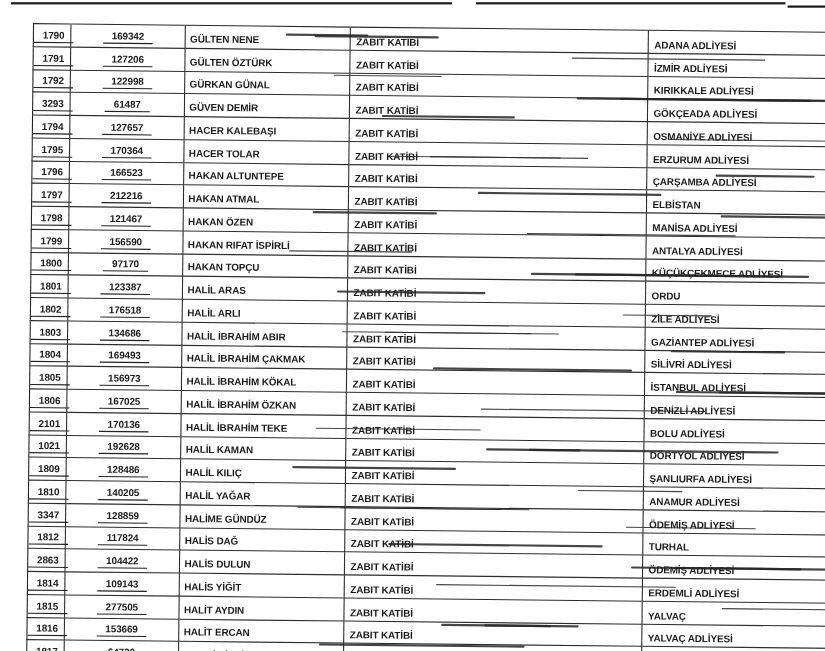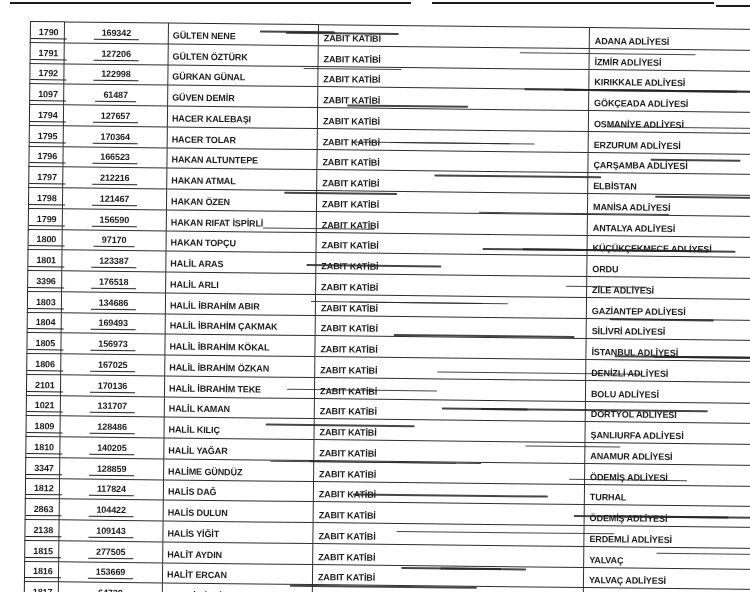--- a/index.html
+++ b/index.html
@@ -127,21 +127,21 @@
     <td class="c-loc">İZMİR ADLİYESİ</td>
   </tr>
         <tr>
     <td class="c-no"><span class="num-u">1792</span></td>
     <td class="c-reg"><span class="num-u">122998</span></td>
     <td class="c-name">GÜRKAN GÜNAL</td>
     <td class="c-title">ZABIT KATİBİ</td>
     <td class="c-loc">KIRIKKALE ADLİYESİ</td>
   </tr>
         <tr>
-    <td class="c-no"><span class="num-u">1097</span></td>
+    <td class="c-no"><span class="num-u">3293</span></td>
     <td class="c-reg"><span class="num-u">61487</span></td>
     <td class="c-name">GÜVEN DEMİR</td>
     <td class="c-title">ZABIT KATİBİ</td>
     <td class="c-loc">GÖKÇEADA ADLİYESİ</td>
   </tr>
         <tr>
     <td class="c-no"><span class="num-u">1794</span></td>
     <td class="c-reg"><span class="num-u">127657</span></td>
     <td class="c-name">HACER KALEBAŞI</td>
     <td class="c-title">ZABIT KATİBİ</td>
@@ -190,21 +190,21 @@
     <td class="c-loc">KÜÇÜKÇEKMECE ADLİYESİ</td>
   </tr>
         <tr>
     <td class="c-no"><span class="num-u">1801</span></td>
     <td class="c-reg"><span class="num-u">123387</span></td>
     <td class="c-name">HALİL ARAS</td>
     <td class="c-title">ZABIT KATİBİ</td>
     <td class="c-loc">ORDU</td>
   </tr>
         <tr>
-    <td class="c-no"><span class="num-u">3396</span></td>
+    <td class="c-no"><span class="num-u">1802</span></td>
     <td class="c-reg"><span class="num-u">176518</span></td>
     <td class="c-name">HALİL ARLI</td>
     <td class="c-title">ZABIT KATİBİ</td>
     <td class="c-loc">ZİLE ADLİYESİ</td>
   </tr>
         <tr>
     <td class="c-no"><span class="num-u">1803</span></td>
     <td class="c-reg"><span class="num-u">134686</span></td>
     <td class="c-name">HALİL İBRAHİM ABIR</td>
     <td class="c-title">ZABIT KATİBİ</td>
@@ -233,21 +233,21 @@
   </tr>
         <tr>
     <td class="c-no"><span class="num-u">2101</span></td>
     <td class="c-reg"><span class="num-u">170136</span></td>
     <td class="c-name">HALİL İBRAHİM TEKE</td>
     <td class="c-title">ZABIT KATİBİ</td>
     <td class="c-loc">BOLU ADLİYESİ</td>
   </tr>
         <tr>
     <td class="c-no"><span class="num-u">1021</span></td>
-    <td class="c-reg"><span class="num-u">131707</span></td>
+    <td class="c-reg"><span class="num-u">192628</span></td>
     <td class="c-name">HALİL KAMAN</td>
     <td class="c-title">ZABIT KATİBİ</td>
     <td class="c-loc">DÖRTYOL ADLİYESİ</td>
   </tr>
         <tr>
     <td class="c-no"><span class="num-u">1809</span></td>
     <td class="c-reg"><span class="num-u">128486</span></td>
     <td class="c-name">HALİL KILIÇ</td>
     <td class="c-title">ZABIT KATİBİ</td>
     <td class="c-loc">ŞANLIURFA ADLİYESİ</td>
@@ -274,21 +274,21 @@
     <td class="c-loc">TURHAL</td>
   </tr>
         <tr>
     <td class="c-no"><span class="num-u">2863</span></td>
     <td class="c-reg"><span class="num-u">104422</span></td>
     <td class="c-name">HALİS DULUN</td>
     <td class="c-title">ZABIT KATİBİ</td>
     <td class="c-loc">ÖDEMİŞ ADLİYESİ</td>
   </tr>
         <tr>
-    <td class="c-no"><span class="num-u">2138</span></td>
+    <td class="c-no"><span class="num-u">1814</span></td>
     <td class="c-reg"><span class="num-u">109143</span></td>
     <td class="c-name">HALİS YİĞİT</td>
     <td class="c-title">ZABIT KATİBİ</td>
     <td class="c-loc">ERDEMLİ ADLİYESİ</td>
   </tr>
         <tr>
     <td class="c-no"><span class="num-u">1815</span></td>
     <td class="c-reg"><span class="num-u">277505</span></td>
     <td class="c-name">HALİT AYDIN</td>
     <td class="c-title">ZABIT KATİBİ</td>

